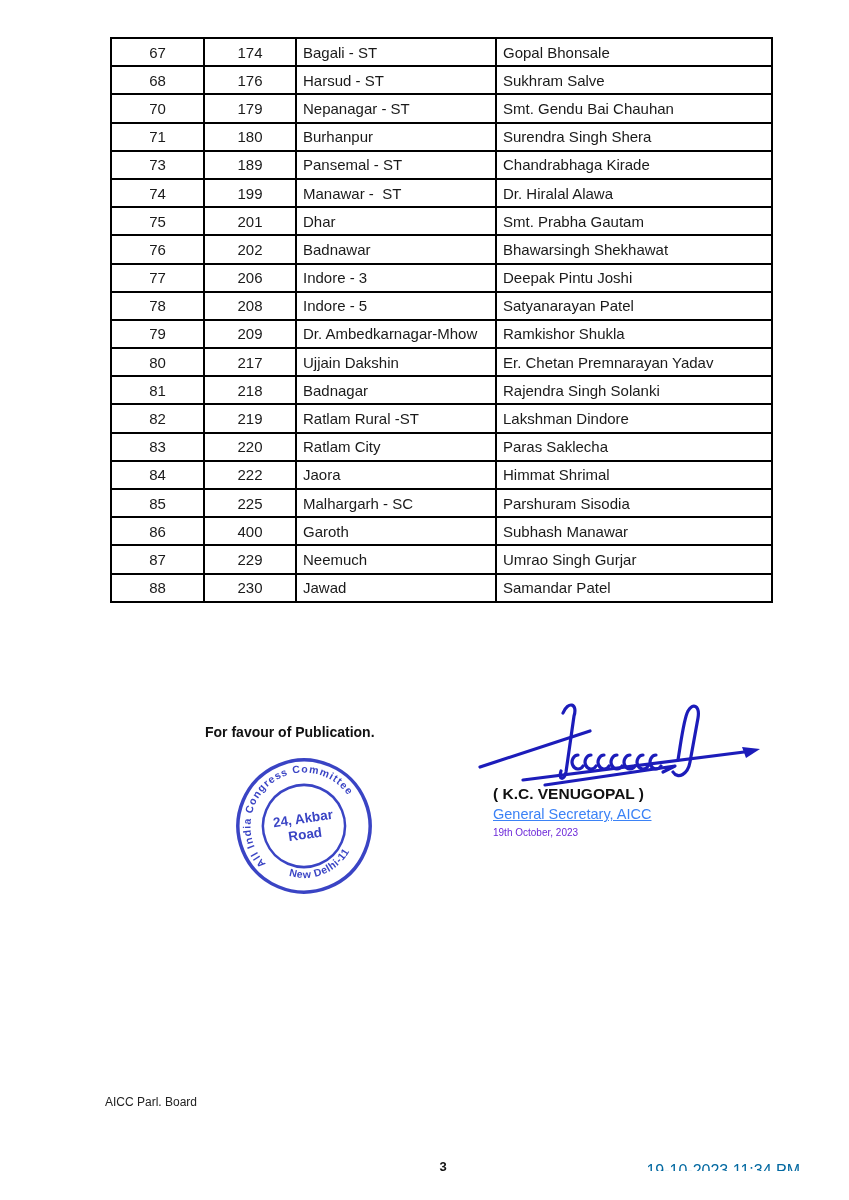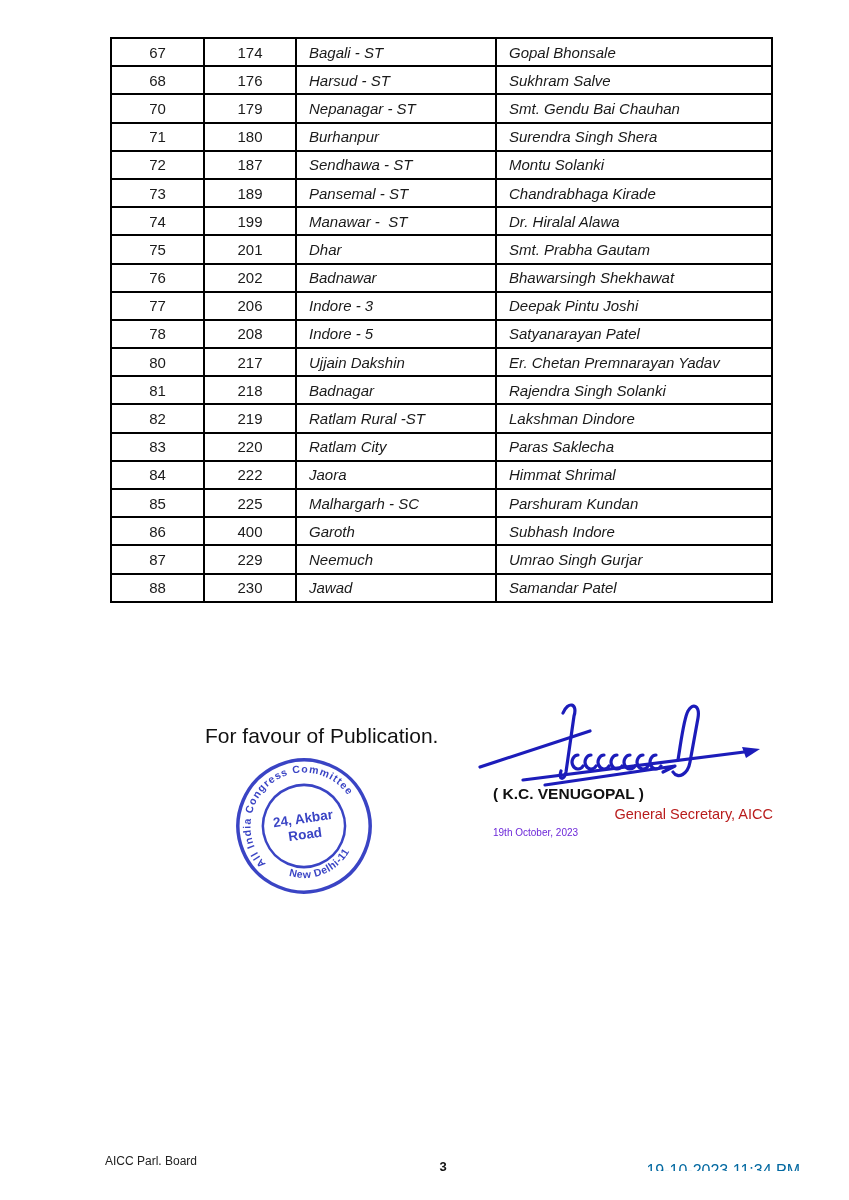--- a/index.html
+++ b/index.html
@@ -16,43 +16,43 @@
   }
   table.candidates td {
     border:2px solid #000000;
     height:28.2px;
     font-size:15px;
     vertical-align:middle;
     overflow:hidden;
     white-space:pre;
   }
   td.c-sr, td.c-no { text-align:center; }
-  td.c-constituency, td.c-candidate { padding-left:12px;font-style:italic; }
+  td.c-constituency, td.c-candidate { padding-left:6px; }
   td.fs-small { font-size:12.5px; }
 
   
   .pub-note {
     position:absolute; left:205px; top:724px;
-    font-size:21px; font-weight:normal; color:#111;
+    font-size:14px; font-weight:bold; color:#111;
   }
 
   
   .sig-svg { position:absolute; left:470px; top:700px; width:300px; height:90px; }
   .sig-name  { position:absolute; left:493px; top:785px; width:280px; text-align:left;
                font-size:15.5px; font-weight:bold; color:#111; }
-  .sig-title { position:absolute; left:493px; top:806px; width:280px; text-align:right;
-               font-size:14.5px; color:#b91c1c; }
+  .sig-title { position:absolute; left:493px; top:806px; width:280px; text-align:left;
+               font-size:14.5px; color:#3b82f6;text-decoration:underline; }
   .sig-date  { position:absolute; left:493px; top:827px; width:280px; 
                font-size:10px; color:#6d28d9; }
 
   
   .stamp-svg { position:absolute; left:229px; top:751px; width:150px; height:150px; opacity:0.92; }
 
   
-  .footer-left  { position:absolute; left:105px; top:1154px; font-size:12px; color:#222; }
+  .footer-left  { position:absolute; left:105px; top:1095px; font-size:12px; color:#222; }
   .footer-page  { position:absolute; left:430px; top:1159px; width:26px; text-align:center;
                   font-size:13px; font-weight:bold; color:#111; }
   .footer-right { position:absolute; right:49px; top:1162px; font-size:16px; color:#0369a1; }
 
   
   .bottom-line { position:absolute; left:0; top:1196px; width:489px; height:4px; background:#2a2ae0; }
 </style>
 </head>
 <body>
 
@@ -84,26 +84,20 @@
           <td class="c-constituency">Nepanagar - ST</td>
           <td class="c-candidate">Smt. Gendu Bai Chauhan</td>
         </tr>
         <tr>
           <td class="c-sr">71</td>
           <td class="c-no">180</td>
           <td class="c-constituency">Burhanpur</td>
           <td class="c-candidate">Surendra Singh Shera</td>
         </tr>
         <tr>
-          <td class="c-sr">72</td>
-          <td class="c-no">187</td>
-          <td class="c-constituency">Sendhawa - ST</td>
-          <td class="c-candidate">Montu Solanki</td>
-        </tr>
-        <tr>
           <td class="c-sr">73</td>
           <td class="c-no">189</td>
           <td class="c-constituency">Pansemal - ST</td>
           <td class="c-candidate">Chandrabhaga Kirade</td>
         </tr>
         <tr>
           <td class="c-sr">74</td>
           <td class="c-no">199</td>
           <td class="c-constituency">Manawar -  ST</td>
           <td class="c-candidate">Dr. Hiralal Alawa</td>
@@ -126,20 +120,26 @@
           <td class="c-constituency">Indore - 3</td>
           <td class="c-candidate fs-small">Deepak Pintu Joshi</td>
         </tr>
         <tr>
           <td class="c-sr">78</td>
           <td class="c-no">208</td>
           <td class="c-constituency">Indore - 5</td>
           <td class="c-candidate">Satyanarayan Patel</td>
         </tr>
         <tr>
+          <td class="c-sr">79</td>
+          <td class="c-no">209</td>
+          <td class="c-constituency fs-small">Dr. Ambedkarnagar-Mhow</td>
+          <td class="c-candidate fs-small">Ramkishor Shukla</td>
+        </tr>
+        <tr>
           <td class="c-sr">80</td>
           <td class="c-no">217</td>
           <td class="c-constituency">Ujjain Dakshin</td>
           <td class="c-candidate">Er. Chetan Premnarayan Yadav</td>
         </tr>
         <tr>
           <td class="c-sr">81</td>
           <td class="c-no">218</td>
           <td class="c-constituency">Badnagar</td>
           <td class="c-candidate">Rajendra Singh Solanki</td>
@@ -159,27 +159,27 @@
         <tr>
           <td class="c-sr">84</td>
           <td class="c-no">222</td>
           <td class="c-constituency">Jaora</td>
           <td class="c-candidate">Himmat Shrimal</td>
         </tr>
         <tr>
           <td class="c-sr">85</td>
           <td class="c-no">225</td>
           <td class="c-constituency">Malhargarh - SC</td>
-          <td class="c-candidate">Parshuram Kundan</td>
+          <td class="c-candidate">Parshuram Sisodia</td>
         </tr>
         <tr>
           <td class="c-sr">86</td>
           <td class="c-no">400</td>
           <td class="c-constituency">Garoth</td>
-          <td class="c-candidate">Subhash Indore</td>
+          <td class="c-candidate">Subhash Manawar</td>
         </tr>
         <tr>
           <td class="c-sr">87</td>
           <td class="c-no">229</td>
           <td class="c-constituency">Neemuch</td>
           <td class="c-candidate">Umrao Singh Gurjar</td>
         </tr>
         <tr>
           <td class="c-sr">88</td>
           <td class="c-no">230</td>

